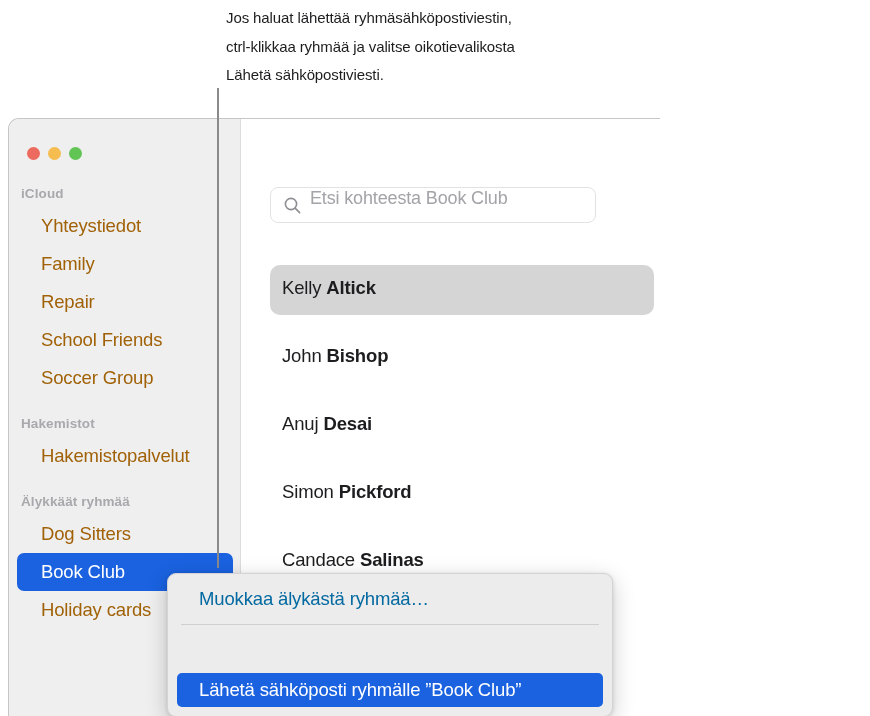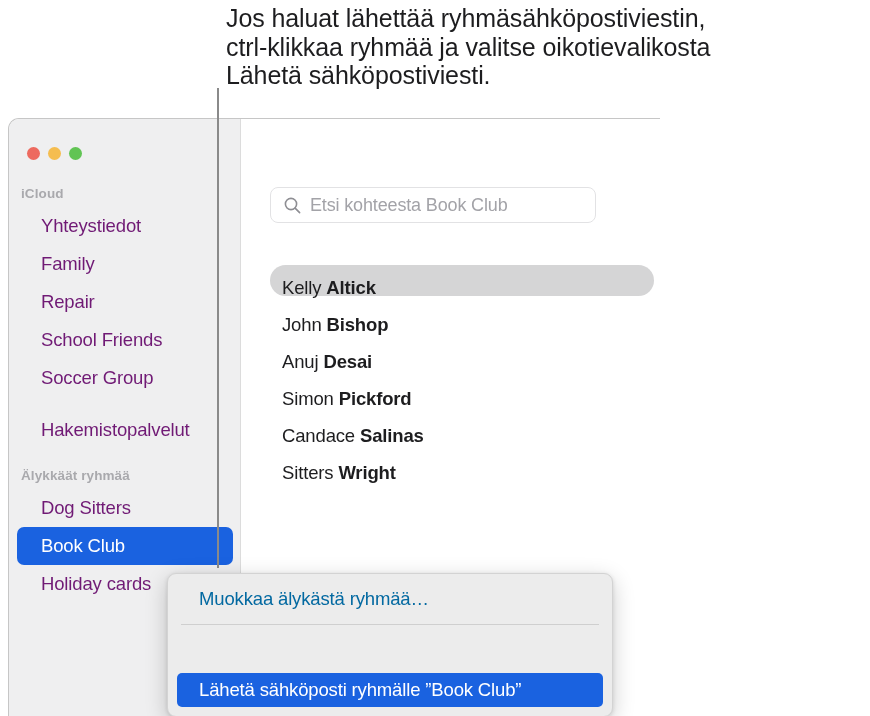--- a/index.html
+++ b/index.html
@@ -15,21 +15,21 @@
     position: relative;
     -webkit-font-smoothing: antialiased;
   }
 
   
   #callout-caption {
     position: absolute;
     left: 226px;
     top: 4px;
     width: 620px;
-    font-size: 25px;
+    font-size: 15px;
     line-height: 28.5px;
     color: #1d1d1f;
     letter-spacing: -0.1px;
     white-space: pre-line;
   }
   #callout-line {
     position: absolute;
     left: 217px;
     top: 88px;
     width: 2px;
@@ -95,21 +95,21 @@
     padding: 0 0 0 12px;
     height: 26px;
     line-height: 26px;
     letter-spacing: 0.1px;
   }
   .sb-spacer { height: 14px; }
   .sb-item {
     height: 38px;
     line-height: 38px;
     font-size: 18.5px;
-    color: #701a75;
+    color: #a16207;
     padding-left: 24px;
     margin: 0 8px 0 8px;
     border-radius: 7px;
     letter-spacing: -0.15px;
     box-sizing: border-box;
   }
   .sb-item.selected {
     background: #1a62e0;
     color: #ffffff;
   }
@@ -127,21 +127,20 @@
   #search-field {
     position: absolute;
     left: 28px;
     top: 68px;
     width: 326px;
     height: 36px;
     border: 1px solid #e2e2e4;
     border-radius: 8px;
     box-sizing: border-box;
     display: flex;
-    align-items: center;
     background: #ffffff;
   }
   #search-icon {
     margin-left: 12px;
     margin-right: 8px;
     display: flex;
     align-items: center;
   }
   #search-placeholder {
     font-size: 18px;
@@ -149,29 +148,29 @@
     letter-spacing: -0.15px;
   }
 
   #contact-list {
     position: absolute;
     left: 28px;
     top: 146px;
     width: 384px;
   }
   .contact-row {
-    height: 31px;
+    height: 50px;
     line-height: 45px;
     font-size: 18.5px;
     color: #1d1d1f;
     padding-left: 12px;
-    border-radius: 18px;
+    border-radius: 10px;
     box-sizing: border-box;
     letter-spacing: -0.15px;
-    margin-bottom: 6px;
+    margin-bottom: 18px;
   }
   .contact-row.selected {
     background: #d5d5d6;
   }
   .contact-row .last { font-weight: bold; }
 
   
   #context-menu {
     position: absolute;
     left: 167px;
@@ -229,20 +228,21 @@
 
       <div class="sb-section-header">iCloud</div>
       <div class="sb-item">Yhteystiedot</div>
       <div class="sb-item">Family</div>
       <div class="sb-item">Repair</div>
       <div class="sb-item">School Friends</div>
       <div class="sb-item">Soccer Group</div>
 
       <div class="sb-spacer"></div>
 
+      <div class="sb-section-header">Hakemistot</div>
       <div class="sb-item">Hakemistopalvelut</div>
 
       <div class="sb-spacer"></div>
 
       <div class="sb-section-header">Älykkäät ryhmää</div>
       <div class="sb-item">Dog Sitters</div>
       <div class="sb-item selected">Book Club</div>
       <div class="sb-item">Holiday cards</div>
 
     </div>

